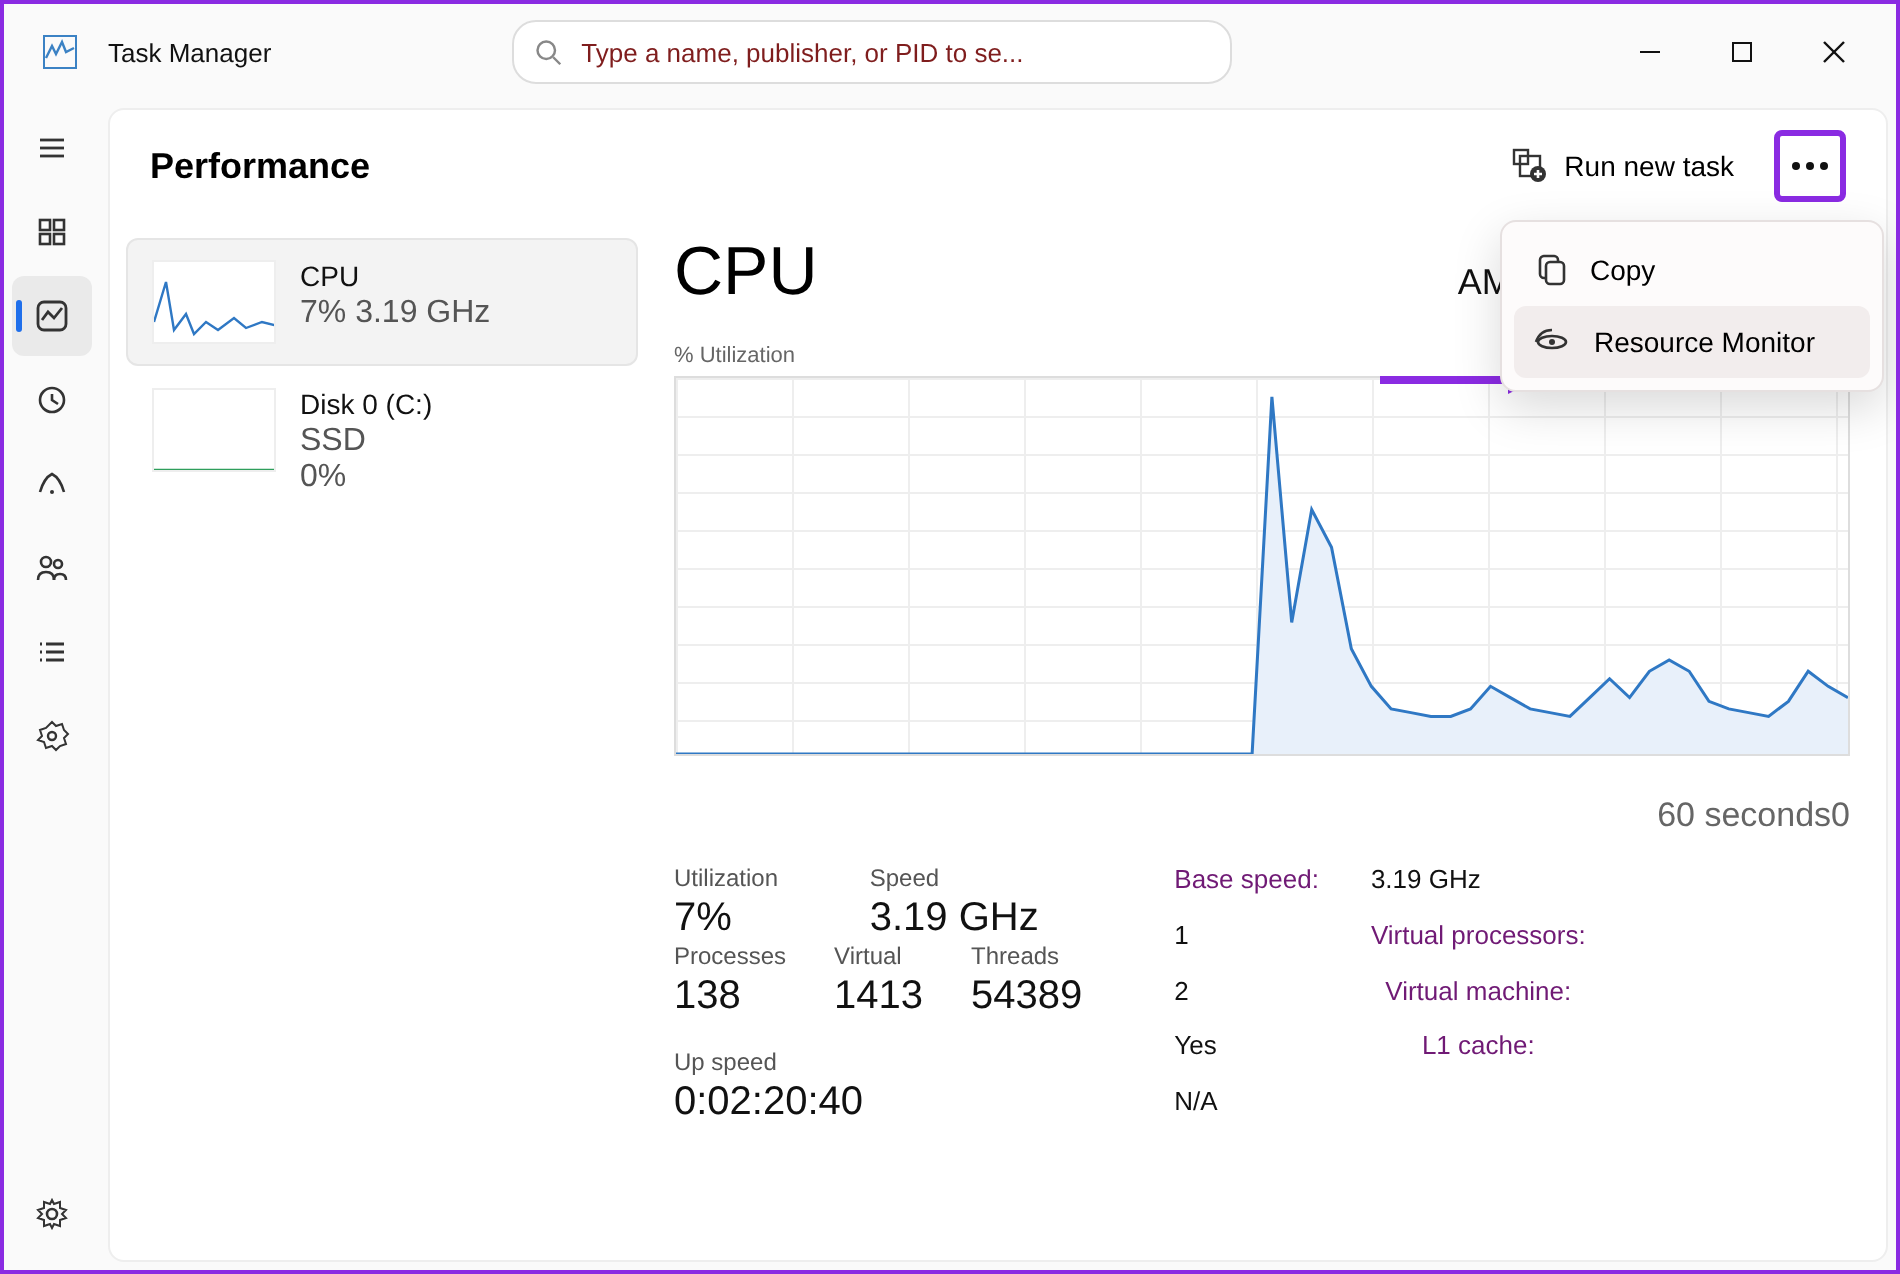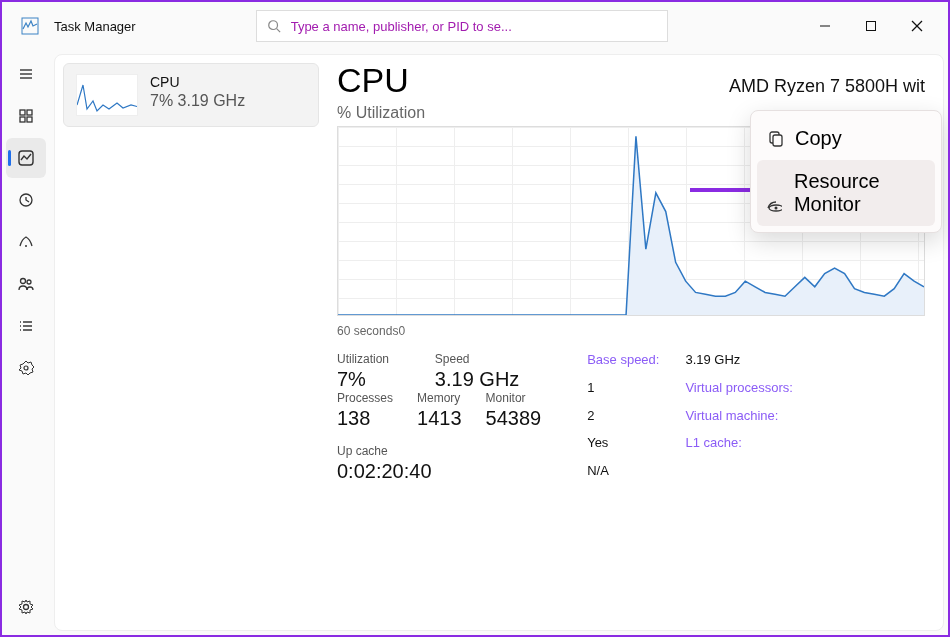--- a/index.html
+++ b/index.html
@@ -3,21 +3,21 @@
   <meta charset="utf-8">
   <style>
     * { box-sizing: border-box; margin: 0; padding: 0; font-family: "Segoe UI", -apple-system, sans-serif; }
     body { width: 950px; height: 637px; background: #fafafa; border: 2px solid #8a2be2; position: relative; overflow: hidden; }
 
     
     .titlebar { height: 48px; display: flex; align-items: center; padding: 0 8px; background: #fafafa; }
     .titlebar .app-icon { width: 20px; height: 20px; margin: 0 10px; display: flex; align-items: center; justify-content: center; }
     .titlebar .app-title { font-size: 13px; color: #111; margin-left: 4px; }
     .titlebar .search-wrap { margin-left: 120px; }
-    .titlebar .search { width: 412px; height: 32px; border: 1px solid #ddd; border-radius: 0; background: #fff; display: flex; align-items: center; padding: 0 10px; color: #a21caf; font-size: 13px; }
+    .titlebar .search { width: 360px; height: 32px; border: 1px solid #ddd; border-radius: 12px; background: #fff; display: flex; align-items: center; padding: 0 10px; color: #7f1d1d; font-size: 13px; }
     .titlebar .search svg { margin-right: 10px; flex-shrink: 0; }
     .titlebar .win-controls { margin-left: auto; display: flex; }
     .titlebar .win-btn { width: 46px; height: 48px; display: flex; align-items: center; justify-content: center; color: #111; }
 
     
     .shell { display: flex; height: calc(100% - 48px); }
 
     
     .navrail { width: 48px; background: #fafafa; display: flex; flex-direction: column; align-items: center; padding-top: 4px; gap: 2px; }
     .nav-btn { width: 40px; height: 40px; display: flex; align-items: center; justify-content: center; border-radius: 6px; color: #333; position: relative; }
@@ -44,41 +44,41 @@
     .perf-item.selected { background: #f3f3f3; border:1px solid #e5e5e5; }
     .perf-item .thumb { width: 62px; height: 42px; background: #fff; border: 1px solid #eee; position: relative; overflow: hidden; }
     .perf-item .info .name { font-size: 14px; color: #111; }
     .perf-item .info .sub { font-size: 16px; color: #555; margin-top: 2px; }
 
     
     .detail { flex: 1; padding: 6px 18px 16px 10px; display: flex; flex-direction: column; }
     .detail-header { display: flex; align-items: baseline; justify-content: space-between; }
     .detail-header .big { font-size: 34px; font-weight: 400; }
     .detail-header .model { font-size: 18px; color: #111; }
-    .axis-label { font-size: 16px; color: #666; margin-top: 4px; }
+    .axis-label { font-size: 11px; color: #666; margin-top: 16px; }
     .chart-box { margin-top: 4px; height: 190px; border: 1px solid #ddd; position: relative; background:
       linear-gradient(to right, #eee 1px, transparent 1px) 0 0 / 58px 100%,
       linear-gradient(to bottom, #eee 1px, transparent 1px) 0 0 / 100% 19px,
       #fff;
       overflow: hidden;
     }
-    .chart-x { display: flex; justify-content: flex-start; font-size: 12px; color: #666; margin-top: 8px; }
+    .chart-x { display: flex; justify-content: flex-end; font-size: 17px; color: #666; margin-top: 20px; }
 
     .stats-row { display: flex; margin-top: 14px; gap: 16px; }
     .stats-left { display: grid; grid-template-columns: auto auto auto; column-gap: 24px; row-gap: 14px; }
     .stats-right { display: grid; grid-template-columns: auto auto; column-gap: 26px; row-gap: 8px; font-size: 13px; margin-left: 30px; }
     .stat-label { font-size: 12px; color: #555; }
     .stat-value { font-size: 20px; color: #111; margin-top: 2px; }
-    .kv-label { color: #8b5cf6; }
+    .kv-label { color: #701a75; text-align: center; }
     .kv-value { color: #111; }
     .uptime-block { margin-top: 14px; }
 
     
     .menu { position: absolute; top: 108px; right: 6px; width: 192px; background: #fdfbfb; border: 1px solid #e6e0e0; border-radius: 8px; box-shadow: 0 8px 24px rgba(0,0,0,0.15); padding: 6px; z-index: 20; }
-    .menu-item { display: flex; align-items: center; gap: 12px; padding: 10px 10px; border-radius: 6px; font-size: 20px; }
+    .menu-item { display: flex; align-items: center; gap: 12px; padding: 10px 10px; border-radius: 6px; font-size: 14px; }
     .menu-item.hover { background: #f2eded; align-items: flex-end; }
 
     
     .arrow-anno { position: absolute; top: 178px; left: 688px; z-index: 10; }
   </style>
 </head>
 <body>
 
 <div class="titlebar">
   <div class="app-icon">
@@ -180,35 +180,69 @@
     <div class="nav-spacer"></div>
     <div class="nav-btn" style="margin-bottom:8px;">
         <svg width="18" height="18">
           <circle cx="9" cy="9" r="2.5" fill="none" stroke="#333" stroke-width="1.3"></circle>
           <path d="M9 2 L10 4 L13 3 L13 6 L16 7 L14 9 L16 11 L13 12 L13 15 L10 14 L9 16 L8 14 L5 15 L5 12 L2 11 L4 9 L2 7 L5 6 L5 3 L8 4 Z" fill="none" stroke="#333" stroke-width="1"></path>
         </svg>
       </div>
   </div>
 
   <div class="content">
+    <div class="content-header">
+      <h1>Performance</h1>
+      <div class="header-actions">
+        <div class="run-new-task">
+          <svg width="18" height="18">
+              <rect x="1" y="1" width="7" height="7" fill="none" stroke="#333" stroke-width="1.2"></rect>
+              <rect x="4" y="4" width="10" height="10" fill="none" stroke="#333" stroke-width="1.2"></rect>
+              <circle cx="13" cy="13" r="4" fill="#333"></circle>
+              <line x1="13" y1="11" x2="13" y2="15" stroke="#fff" stroke-width="1.3"></line>
+              <line x1="11" y1="13" x2="15" y2="13" stroke="#fff" stroke-width="1.3"></line>
+            </svg>
+          <span>Run new task</span>
+        </div>
+        <div class="more-btn">
+          <div class="dots">
+              <span></span>
+              <span></span>
+              <span></span>
+            </div>
+        </div>
+      </div>
+    </div>
 
     <div class="content-body">
 
       <div class="perf-list">
         <div class="perf-item selected">
           <div class="thumb">
             <svg width="62" height="42" viewBox="0 0 62 42">
                 <polyline points="0,30 6,10 10,34 16,26 20,36 26,30 32,34 40,28 46,33 54,30 62,32" fill="none" stroke="#2f78c4" stroke-width="1.2"></polyline>
               </svg>
           </div>
           <div class="info">
             <div class="name">CPU</div>
             <div class="sub">7%  3.19 GHz</div>
           </div>
         </div>
+        <div class="perf-item">
+          <div class="thumb">
+            <svg width="62" height="42" viewBox="0 0 62 42">
+                <line x1="0" y1="40" x2="62" y2="40" stroke="#2e9e5b" stroke-width="1.2"></line>
+              </svg>
+          </div>
+          <div class="info">
+            <div class="name">Disk 0 (C:)</div>
+            <div class="sub" style="white-space:pre-line">SSD
+0%</div>
+          </div>
+        </div>
       </div>
 
       <div class="detail">
         <div class="detail-header">
           <div class="big">CPU</div>
           <div class="model">AMD Ryzen 7 5800H wit</div>
         </div>
         <div class="axis-label">% Utilization</div>
         <div class="chart-box">
           <svg id="cpu-chart-svg" width="100%" height="100%" viewBox="0 0 580 190" preserveAspectRatio="none">
@@ -232,30 +266,30 @@
                 <div class="stat-label">Speed</div>
                 <div class="stat-value">3.19 GHz</div>
               </div>
             </div>
             <div class="stats-left" style="">
               <div>
                 <div class="stat-label">Processes</div>
                 <div class="stat-value">138</div>
               </div>
               <div>
-                <div class="stat-label">Memory</div>
+                <div class="stat-label">Virtual</div>
                 <div class="stat-value">1413</div>
               </div>
               <div>
-                <div class="stat-label">Monitor</div>
+                <div class="stat-label">Threads</div>
                 <div class="stat-value">54389</div>
               </div>
             </div>
             <div class="uptime-block">
-              <div class="stat-label">Up cache</div>
+              <div class="stat-label">Up speed</div>
               <div class="stat-value">0:02:20:40</div>
             </div>
           </div>
           <div class="stats-right">
             <div class="kv-label">Base speed:</div>
               <div class="kv-value">3.19 GHz</div>
               <div class="kv-value">1</div>
             <div class="kv-label">Virtual processors:</div>
               <div class="kv-value">2</div>
             <div class="kv-label">Virtual machine:</div>

